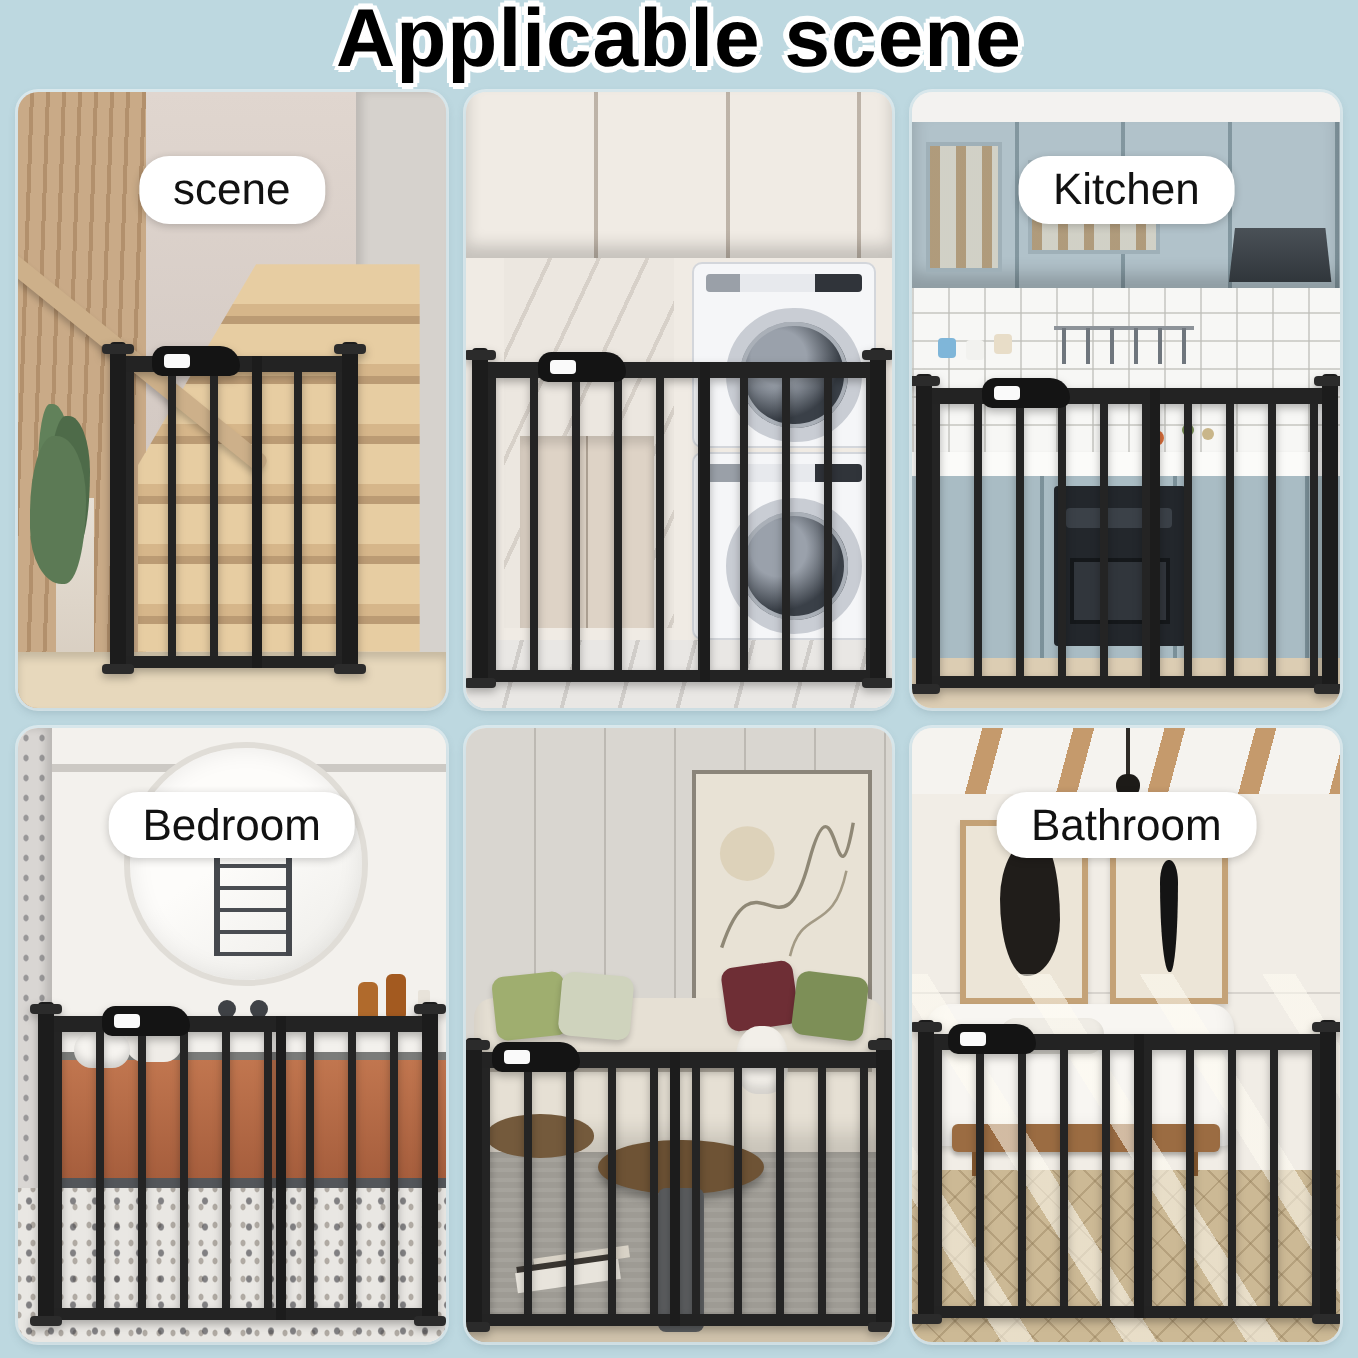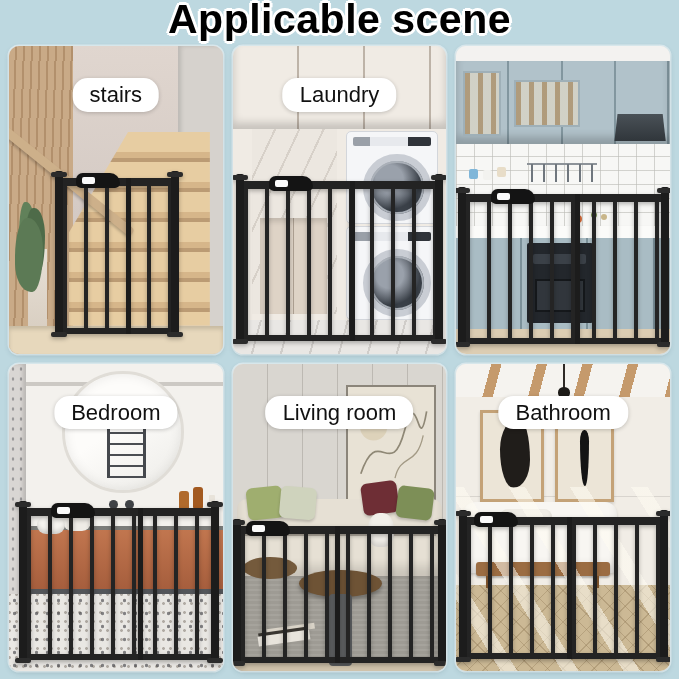--- a/index.html
+++ b/index.html
@@ -235,21 +235,21 @@
       <div class="abs st-plant"></div>
       <div class="gate">
         <div class="g-bars"></div>
         <div class="g-top"></div>
         <div class="g-bottom"></div>
         <div class="g-post pl"></div>
         <div class="g-post pr"></div>
         <div class="g-door" style="left:58%;"></div>
         <div class="g-latch"></div>
       </div>
-      <div class="chip"><span>stairs</span></div>
+      <div class="chip"><span>scene</span></div>
     </figure>
 
     <figure class="panel sc-laundry" style="margin:0;">
       <div class="abs la-wall"></div>
       <div class="abs la-cab"></div>
       <div class="abs la-marble"></div>
       <div class="abs la-lower"></div>
       <div class="abs la-washerstack">
         <div class="wm">
           <div class="wm-cp"></div>
@@ -263,21 +263,20 @@
       <div class="abs la-floor"></div>
       <div class="gate">
         <div class="g-bars"></div>
         <div class="g-top"></div>
         <div class="g-bottom"></div>
         <div class="g-post pl"></div>
         <div class="g-post pr"></div>
         <div class="g-door" style="left:55%;"></div>
         <div class="g-latch"></div>
       </div>
-      <div class="chip"><span>Laundry</span></div>
     </figure>
 
     <figure class="panel sc-kitchen" style="margin:0;">
       <div class="abs ki-ceil"></div>
       <div class="abs ki-cab"></div>
       <div class="abs ki-glass ki-glass2"></div>
       <div class="abs ki-glass"></div>
       <div class="abs ki-hood"></div>
       <div class="abs ki-tiles"></div>
       <div class="abs ki-rail"></div>
@@ -290,20 +289,21 @@
       <div class="abs ki-floor"></div>
       <div class="gate">
         <div class="g-bars"></div>
         <div class="g-top"></div>
         <div class="g-bottom"></div>
         <div class="g-post pl"></div>
         <div class="g-post pr"></div>
         <div class="g-door" style="left:56%;"></div>
         <div class="g-latch"></div>
       </div>
+      <div class="chip"><span>Kitchen</span></div>
     </figure>
 
     <figure class="panel sc-bathroom" style="margin:0;">
       <div class="abs ba-wall"></div>
       <div class="abs ba-side"></div>
       <div class="abs ba-shelfline"></div>
       <div class="abs ba-mirror">
         <div class="ba-ladder"></div>
       </div>
       <div class="abs ba-faucet"></div>
@@ -346,21 +346,20 @@
       <div class="lr-books"></div>
       <div class="gate">
         <div class="g-bars"></div>
         <div class="g-top"></div>
         <div class="g-bottom"></div>
         <div class="g-post pl"></div>
         <div class="g-post pr"></div>
         <div class="g-door" style="left:48%;"></div>
         <div class="g-latch" style="left:5%;"></div>
       </div>
-      <div class="chip"><span>Living room</span></div>
     </figure>
 
     <figure class="panel sc-bedroom" style="margin:0;">
       <div class="abs be-wall"></div>
       <div class="abs be-ceil"></div>
       <div class="abs be-lamp"></div>
       <div class="abs be-wallline"></div>
       <div class="abs be-art be-art1">
         <div class="be-blob1"></div>
       </div>

